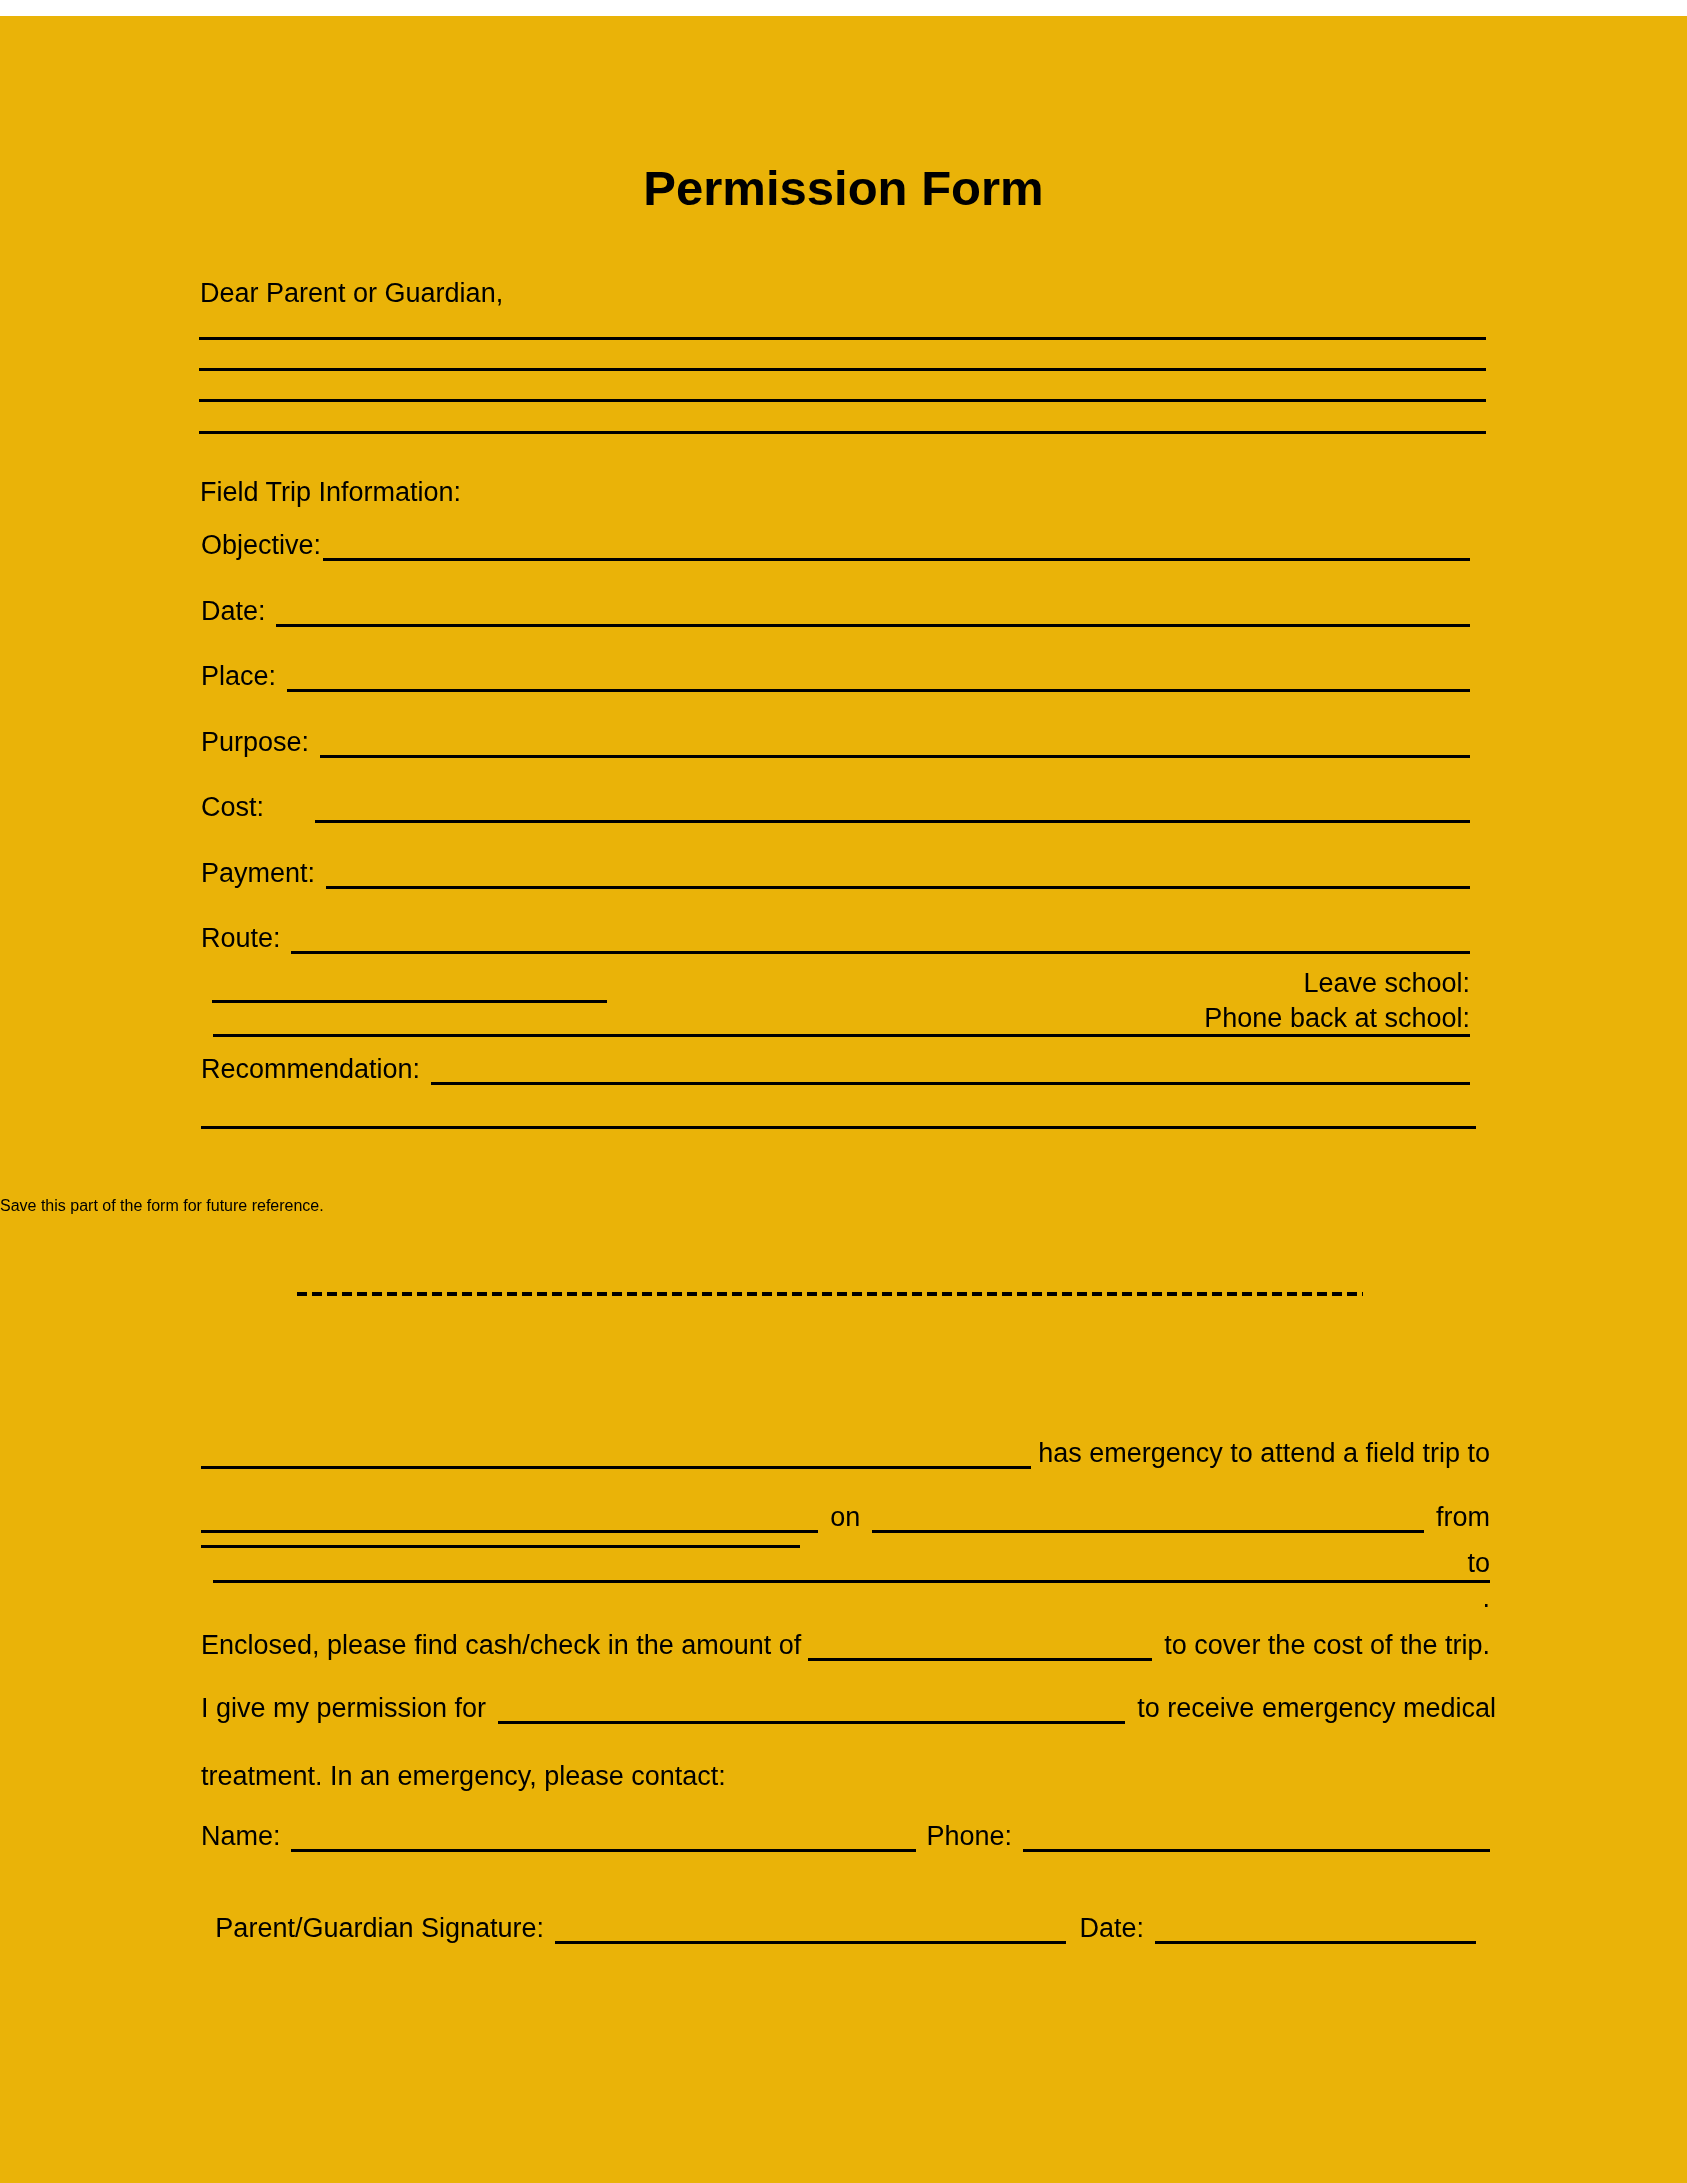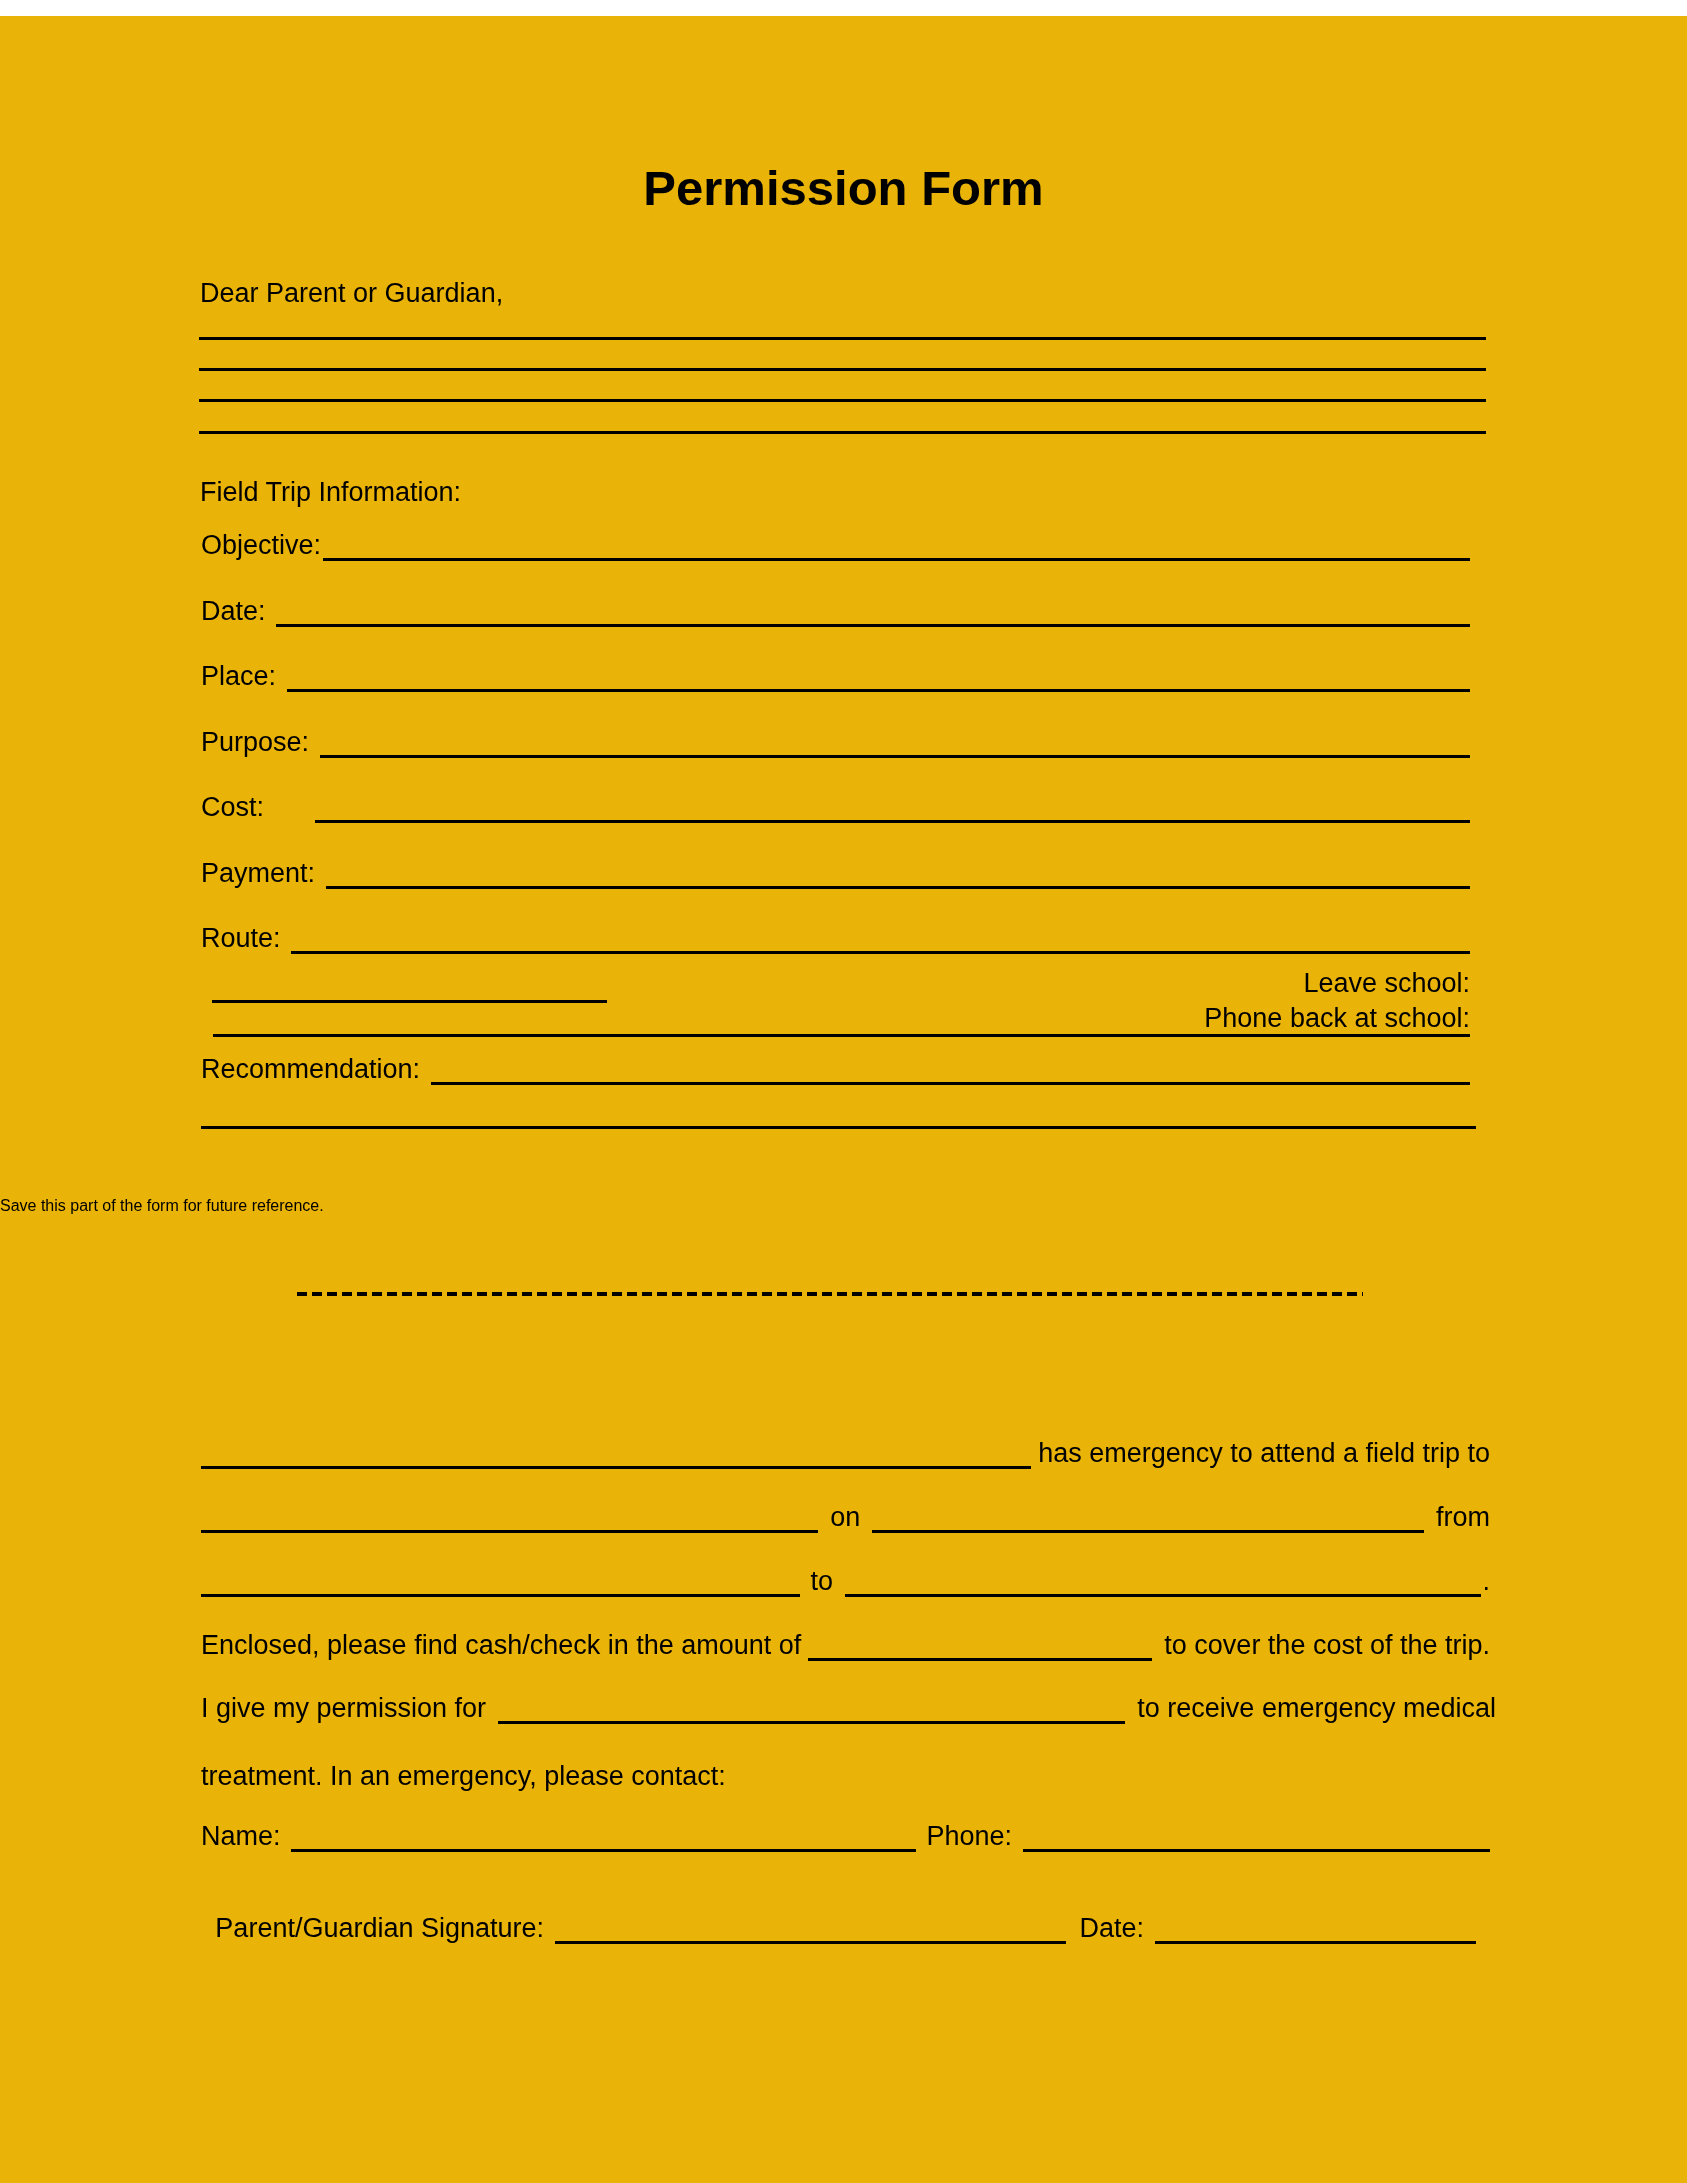--- a/index.html
+++ b/index.html
@@ -147,21 +147,21 @@
     <span class="t ml8">has emergency to attend a field trip to</span>
   </div>
 
   <div class="frow" style="top:1482px; left:201px; right:197px;">
     <span class="blank" style="width:617px;"></span>
     <span class="t ml14">on</span>
     <span class="blank grow ml14"></span>
     <span class="t ml14">from</span>
   </div>
 
-  <div class="frow" style="top:1546px; left:201px; right:197px;">
+  <div class="frow" style="top:1546px; left:201px; right:197px;flex-direction:column;">
     <span class="blank" style="width:599px;"></span>
     <span class="t ml12">to</span>
     <span class="blank grow ml14"></span>
     <span class="t ml2">.</span>
   </div>
 
   <div class="frow" style="top:1610px; left:201px; right:197px;">
     <span class="t">Enclosed, please find cash/check in the amount of</span>
     <span class="blank grow ml8"></span>
     <span class="t ml14">to cover the cost of the trip.</span>

